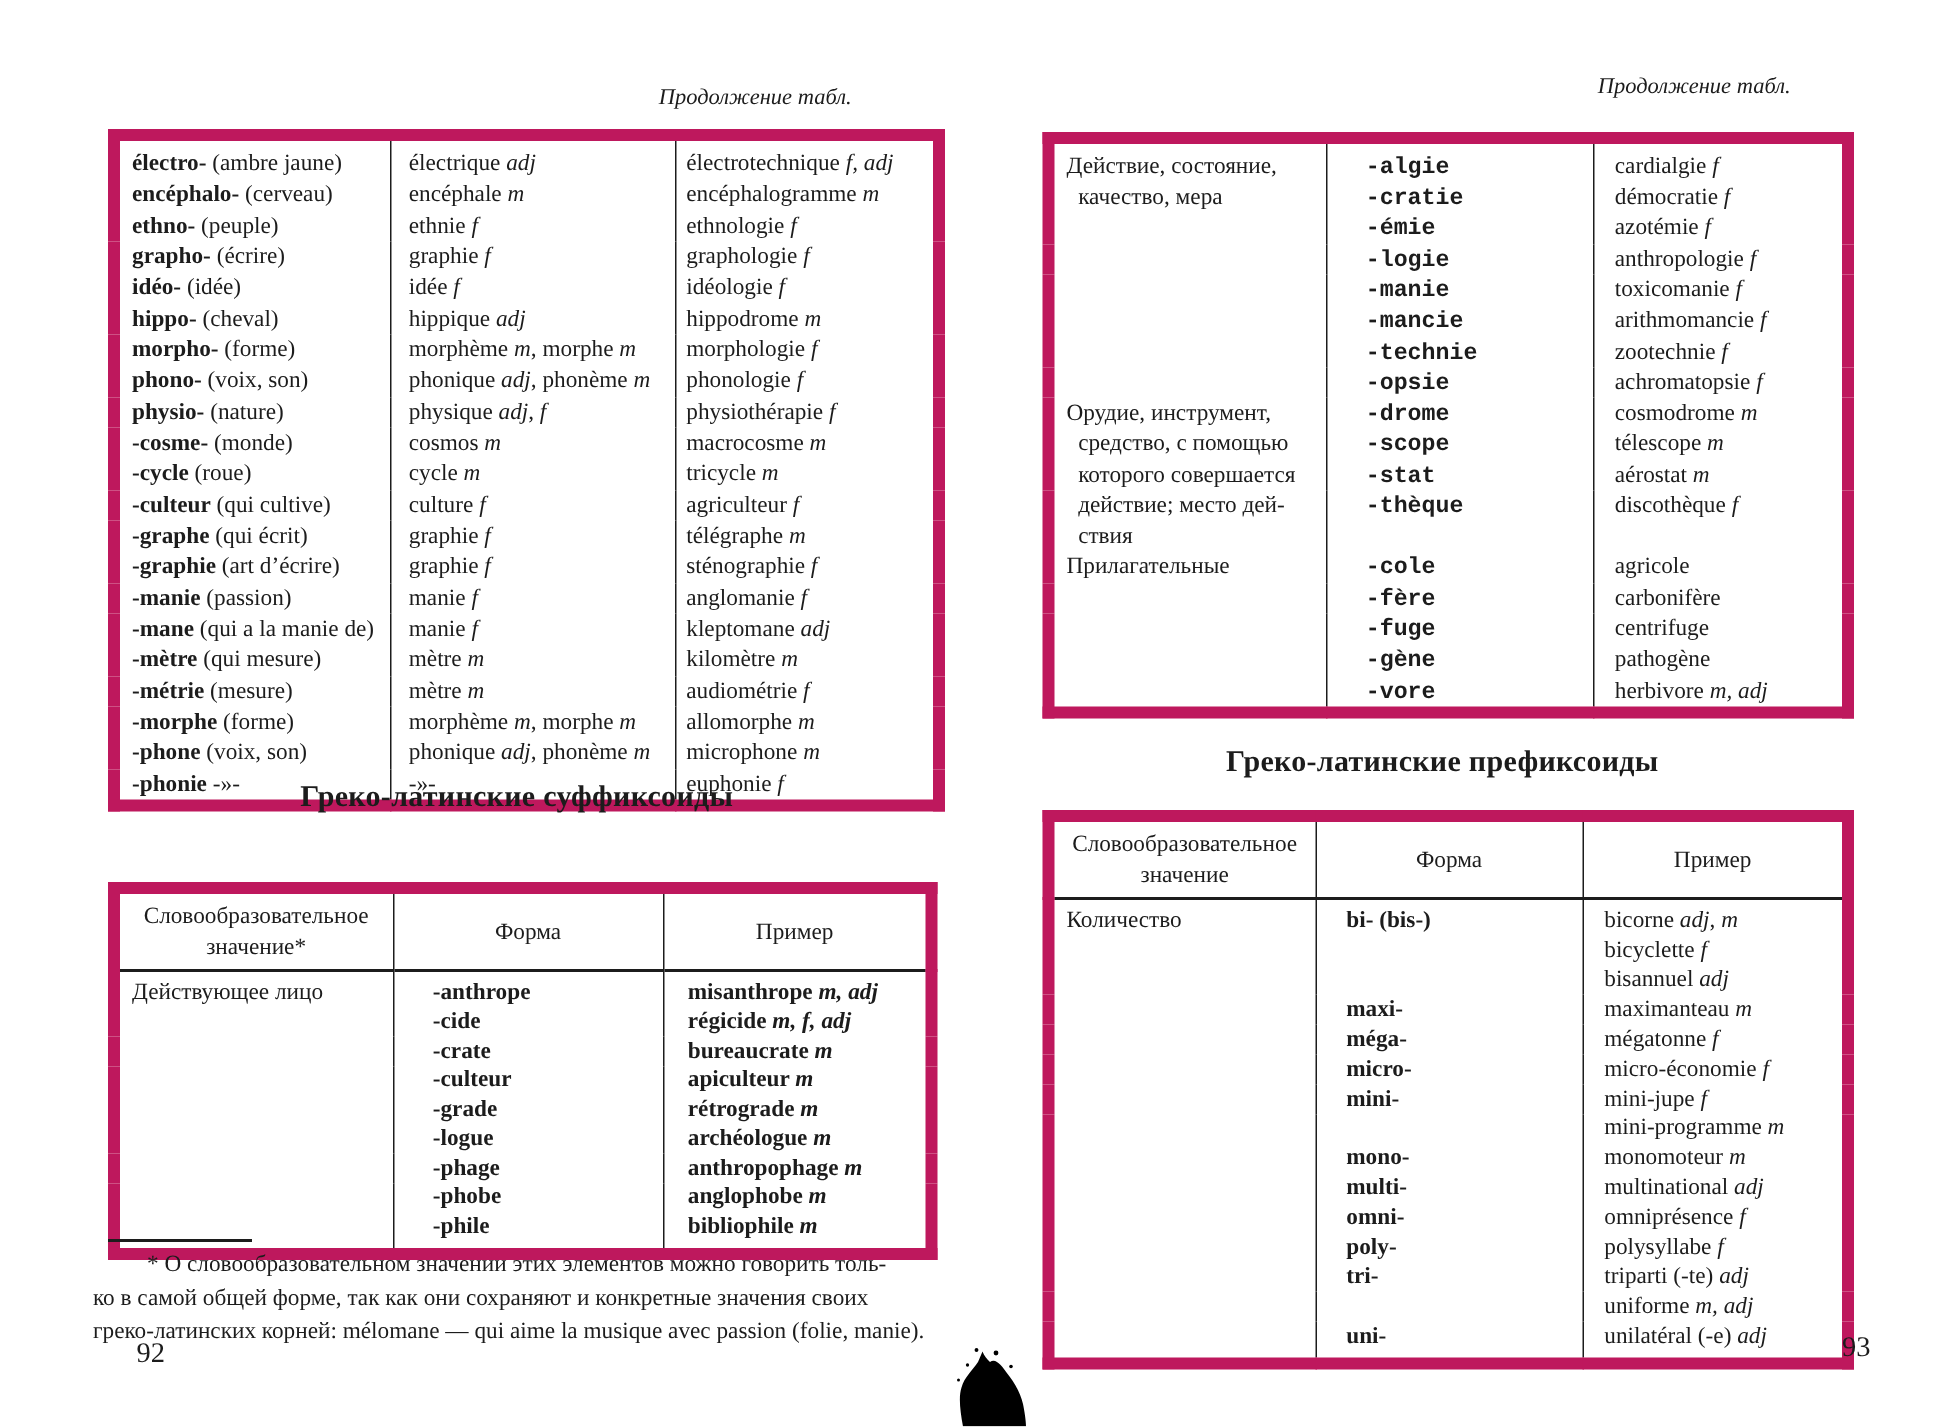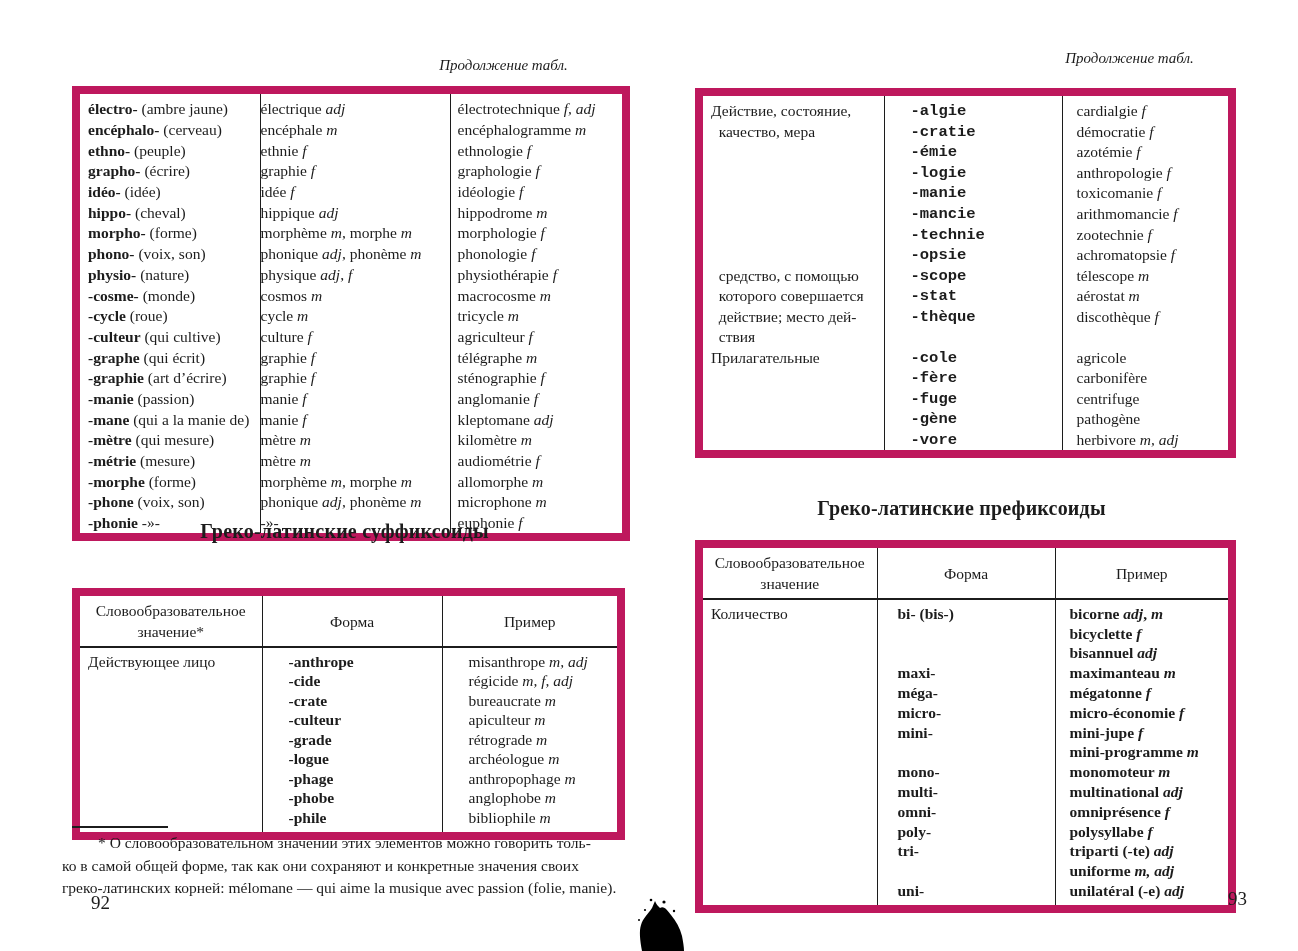--- a/index.html
+++ b/index.html
@@ -18,38 +18,38 @@
   }
   td{padding-left:8px;}
   td:nth-child(2),td:nth-child(3){border-left:1.6px solid #1c1c1c;}
   th{
     font-weight:normal;text-align:center;border-bottom:2.2px solid #1c1c1c;
     padding:4px 0;line-height:21px;
   }
   th + th{border-left:1.6px solid #1c1c1c;margin-top:14px;}
   
   .t-l1 td{height:20.7px;}
-  .t-l1 td:nth-child(2){padding-left:0;margin-top:39px;}
+  .t-l1 td:nth-child(2){padding-left:12px;margin-top:39px;}
   .t-l1 td:nth-child(3){padding-left:7px;}
   .t-l1 tbody tr:first-child td{padding-top:5px;}
   
   .t-r1 td{height:20.55px;}
   .t-r1 td:nth-child(2){padding-left:26px;font-family:Liberation Mono, monospace;}
   .t-r1 td:nth-child(3){padding-left:14px;}
   .t-r1 tbody tr:first-child td{padding-top:5px;}
   
   .t-l2 td{height:19.5px;}
   .t-l2 td:nth-child(2){padding-left:26px;}
-  .t-l2 td:nth-child(3){padding-left:26px;}
+  .t-l2 td:nth-child(3){padding-left:16px;font-weight:bold;}
   .t-l2 tbody tr:first-child td{padding-top:4px;}
   .t-l2 tbody tr:last-child td{padding-bottom:4px;margin-left:46px;}
   
   .t-r2 td{height:19.8px;}
   .t-r2 td:nth-child(2){padding-left:20px;font-weight:bold;}
-  .t-r2 td:nth-child(3){padding-left:14px;font-weight:bold;}
+  .t-r2 td:nth-child(3){padding-left:14px;}
   .t-r2 tbody tr:first-child td{padding-top:4px;}
   .t-r2 tbody tr:last-child td{padding-bottom:4px;}
 
   .footnote-rule{width:96px;height:2px;background:#1c1c1c;}
   .fn-line{font-size:15.5px;line-height:22.5px;white-space:pre;}
   .fn-first{text-indent:36px;}
   .page-num{font-size:19px;margin-left:19px;}
 </style>
 </head>
 <body>
@@ -288,20 +288,25 @@
         </tr>
         <tr>
           <td>&nbsp;</td>
           <td><b>-technie</b></td>
           <td>zootechnie <i>f</i></td>
         </tr>
         <tr>
           <td>&nbsp;</td>
           <td><b>-opsie</b></td>
           <td>achromatopsie <i>f</i></td>
+        </tr>
+        <tr>
+          <td>Орудие, инструмент,</td>
+          <td><b>-drome</b></td>
+          <td>cosmodrome <i>m</i></td>
         </tr>
         <tr>
           <td>  средство, с помощью</td>
           <td><b>-scope</b></td>
           <td>télescope <i>m</i></td>
         </tr>
         <tr>
           <td>  которого совершается</td>
           <td><b>-stat</b></td>
           <td>aérostat <i>m</i></td>

